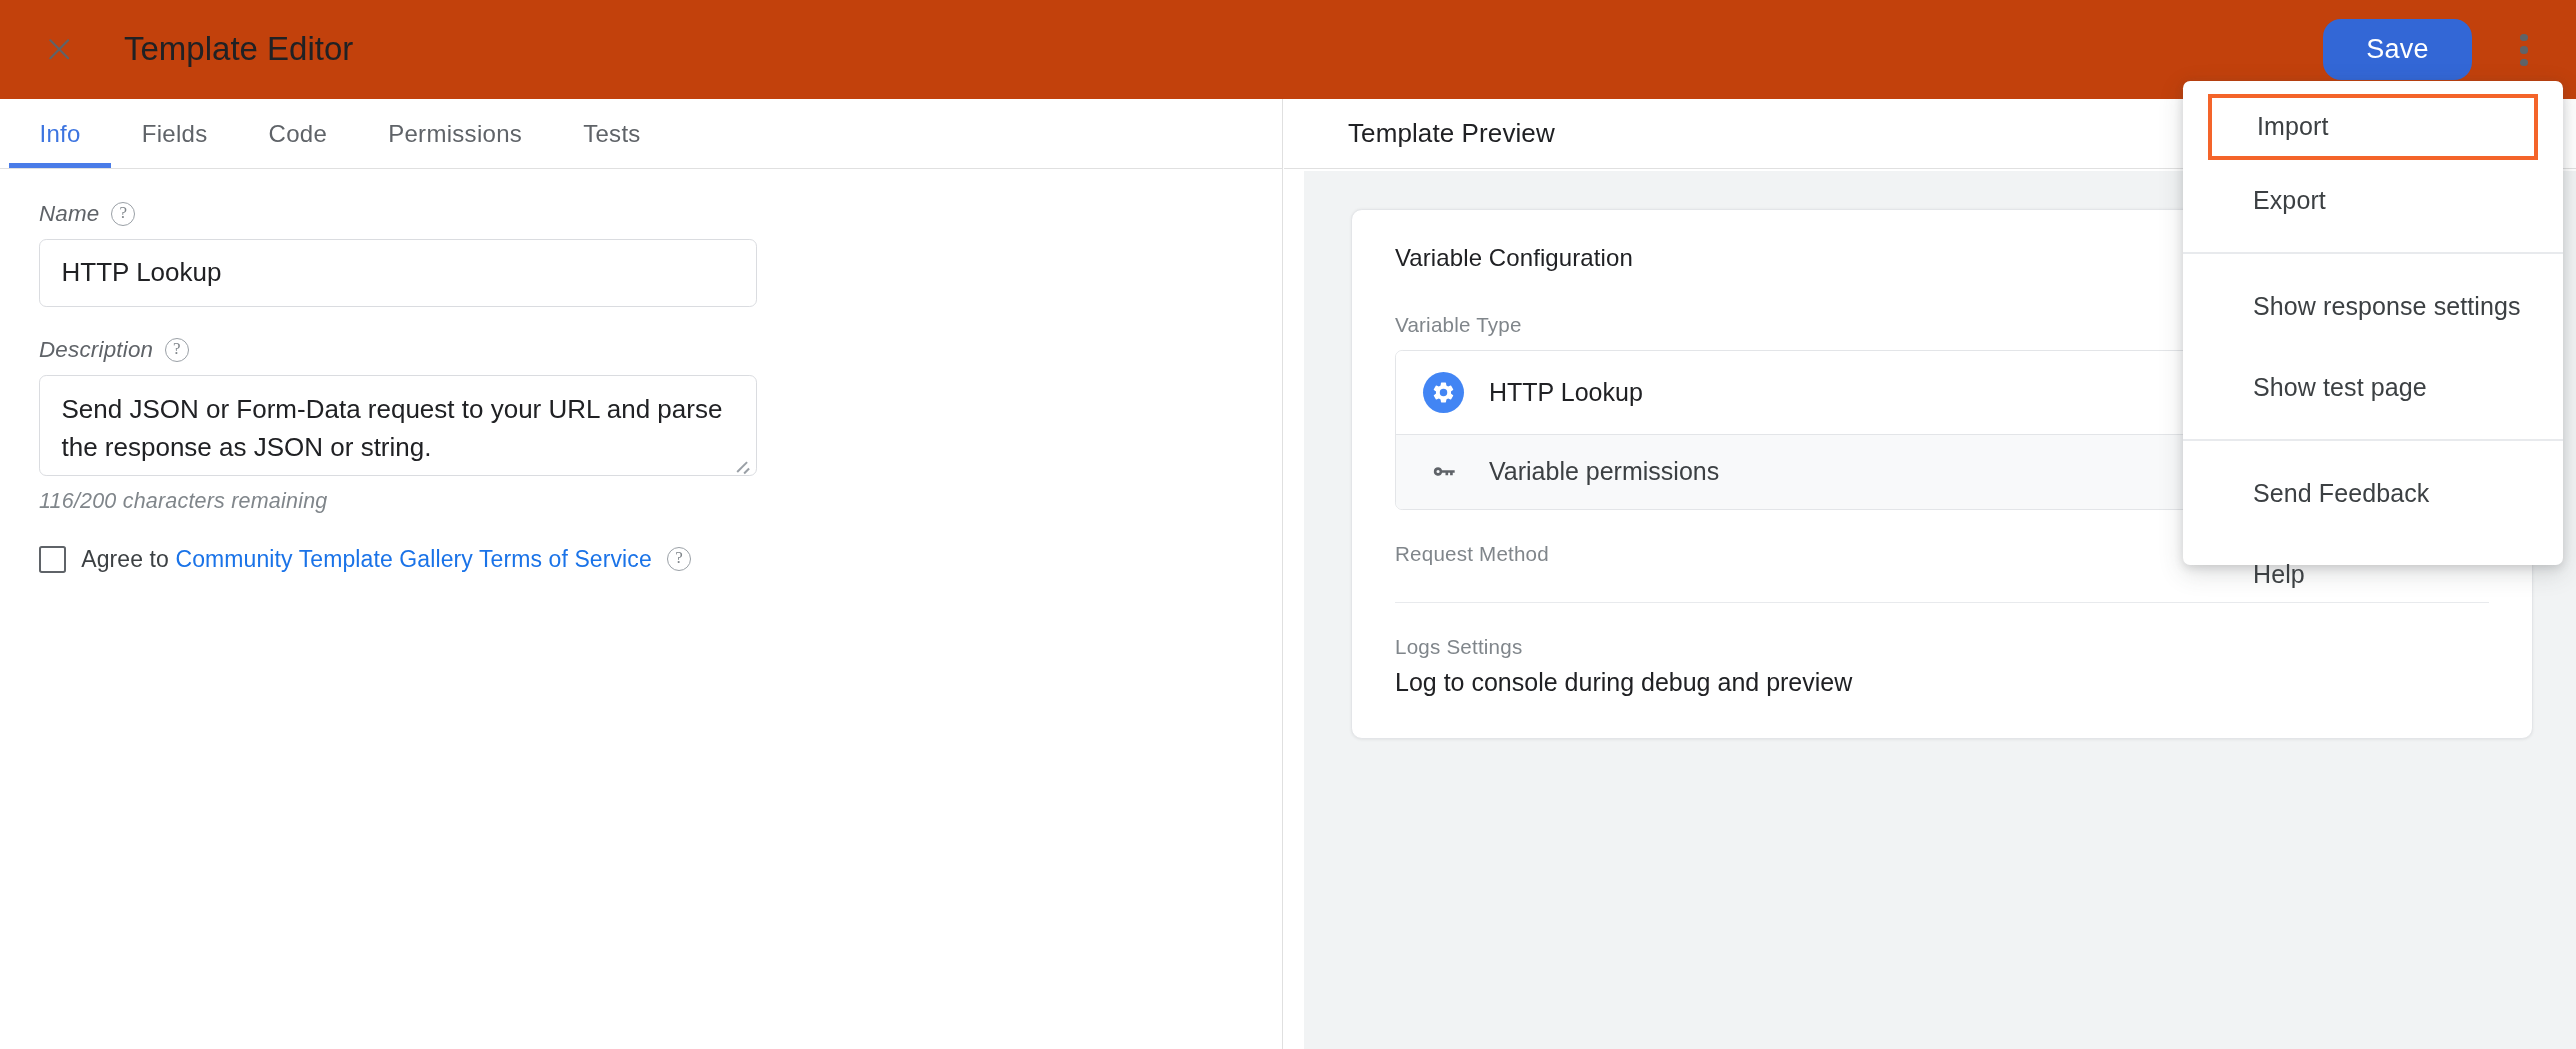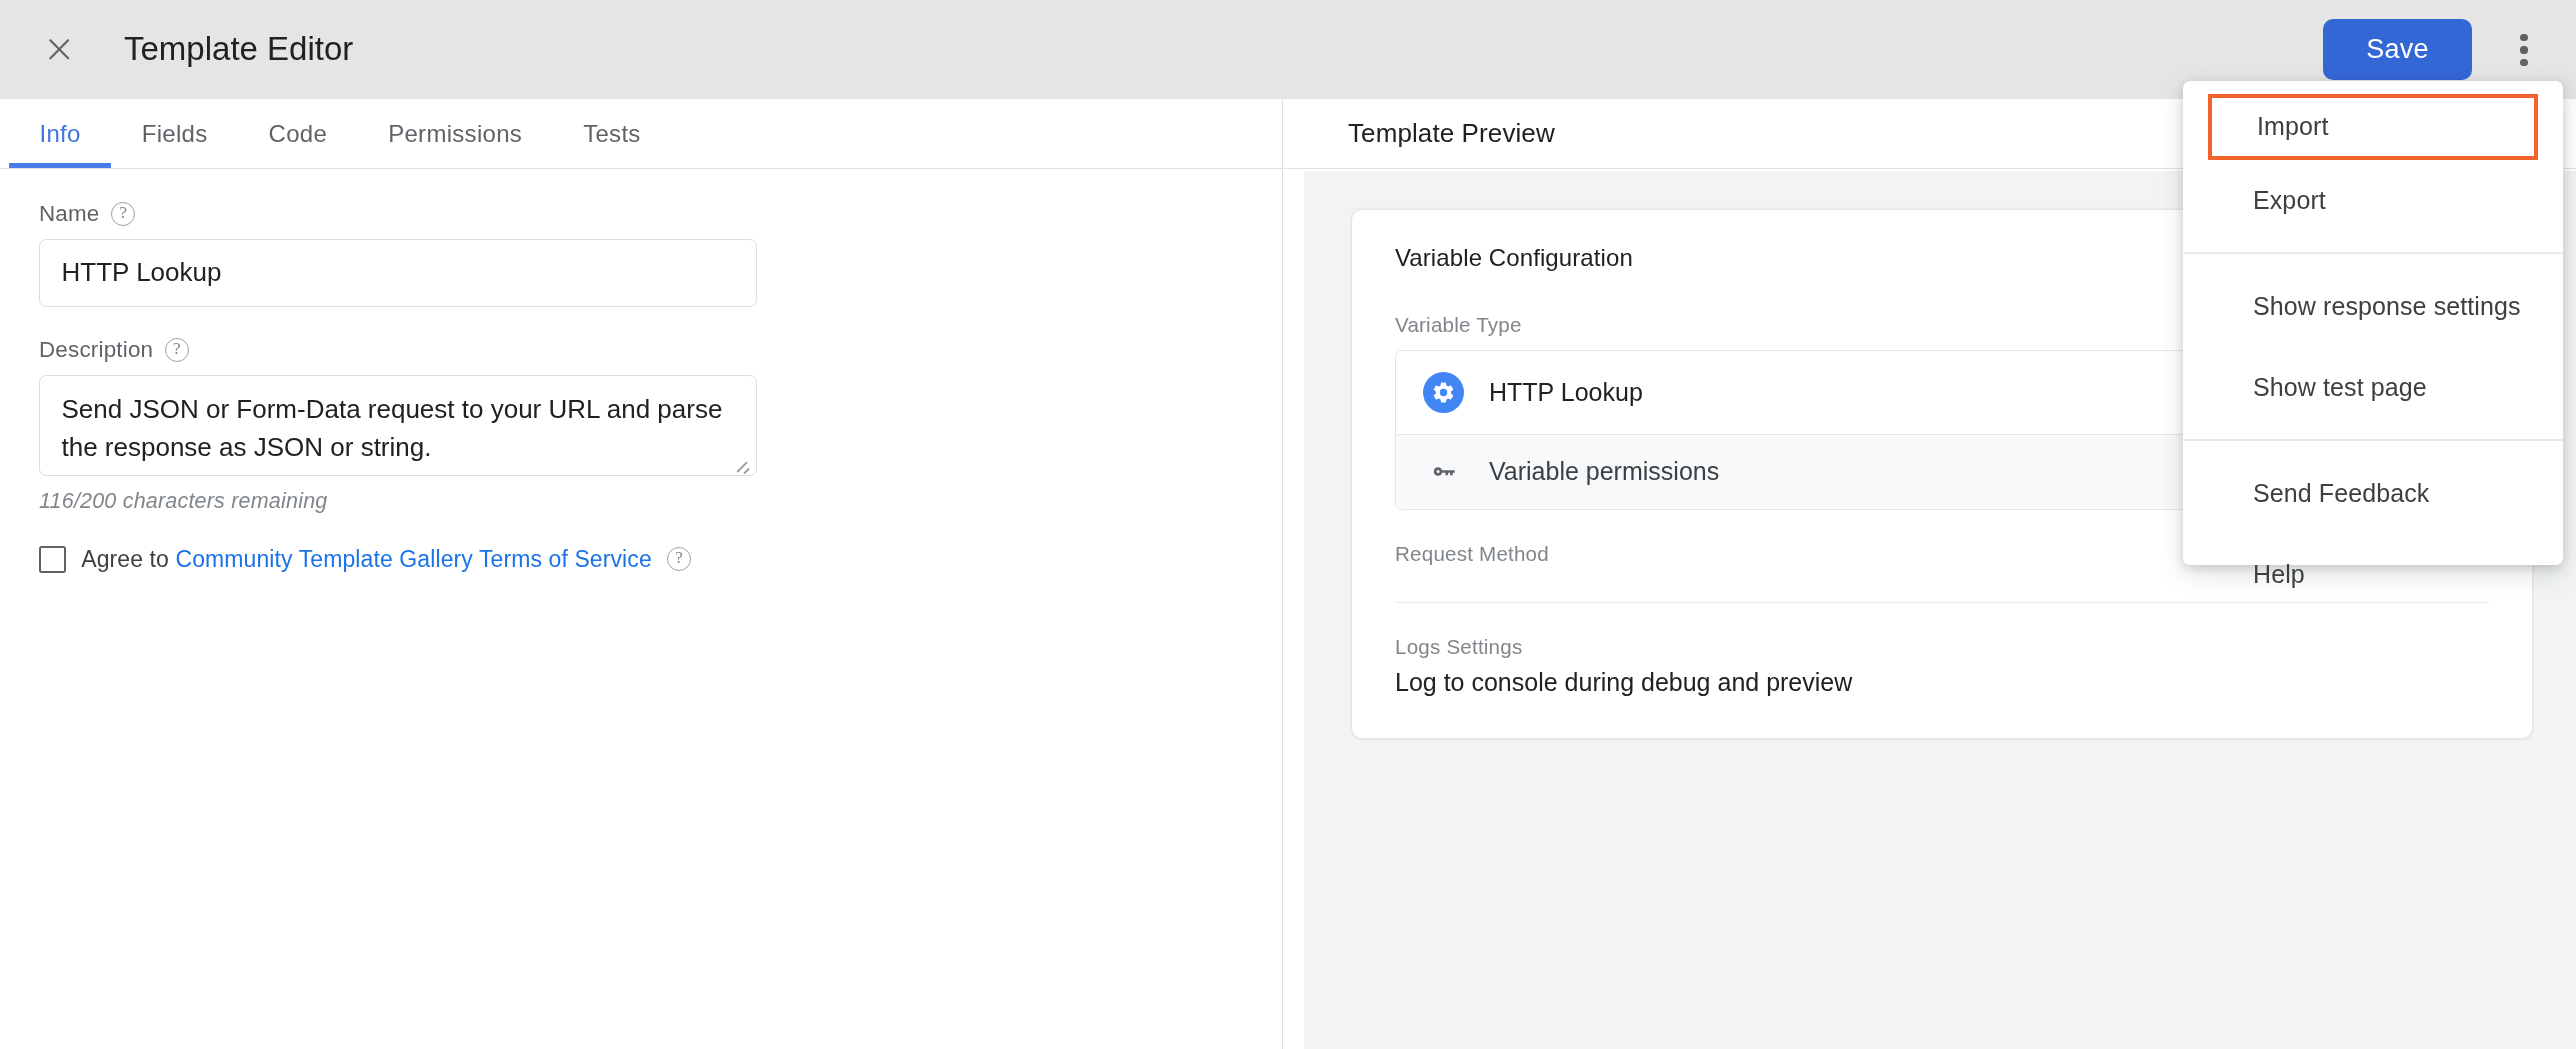--- a/index.html
+++ b/index.html
@@ -16,21 +16,21 @@
     width: 2576px;
     height: 1049px;
     background: #ffffff;
   }
 
   
   .topbar {
     position: absolute;
     top: 0; left: 0;
     width: 2576px; height: 99px;
-    background: #e5e5e5;
+    background: #c2410c;
     display: flex;
     align-items: center;
   }
   .close-btn {
     position: absolute;
     left: 36px; top: 26px;
     width: 47px; height: 47px;
     display: flex; align-items: center; justify-content: center;
     cursor: pointer;
     border-radius: 50%;
@@ -48,21 +48,21 @@
   }
   .save-btn {
     position: absolute;
     right: 104px; top: 19px;
     height: 61px;
     min-width: 149px;
     padding: 0 30.5px;
     background: #3367d6;
     color: #ffffff;
     border: none;
-    border-radius: 10px;
+    border-radius: 18px;
     font-size: 27px;
     font-family: "Liberation Sans", sans-serif;
     letter-spacing: 0.3px;
     cursor: pointer;
     display: flex;
     align-items: center;
     justify-content: center;
   }
   .kebab-btn {
     position: absolute;
@@ -124,20 +124,21 @@
   .field-label-row {
     display: flex;
     align-items: center;
     gap: 11.7px;
     margin-bottom: 11.7px;
   }
   .field-label {
     font-size: 22.4px;
     color: #5f6368;
     letter-spacing: 0.2px;
+    font-style: italic;
   }
   .help-icon {
     width: 24px; height: 24px;
     border-radius: 50%;
     border: 1.8px solid #9aa0a6;
     color: #80868b;
     font-size: 17px;
     line-height: 20.6px;
     text-align: center;
     font-family: "Liberation Serif", serif;

